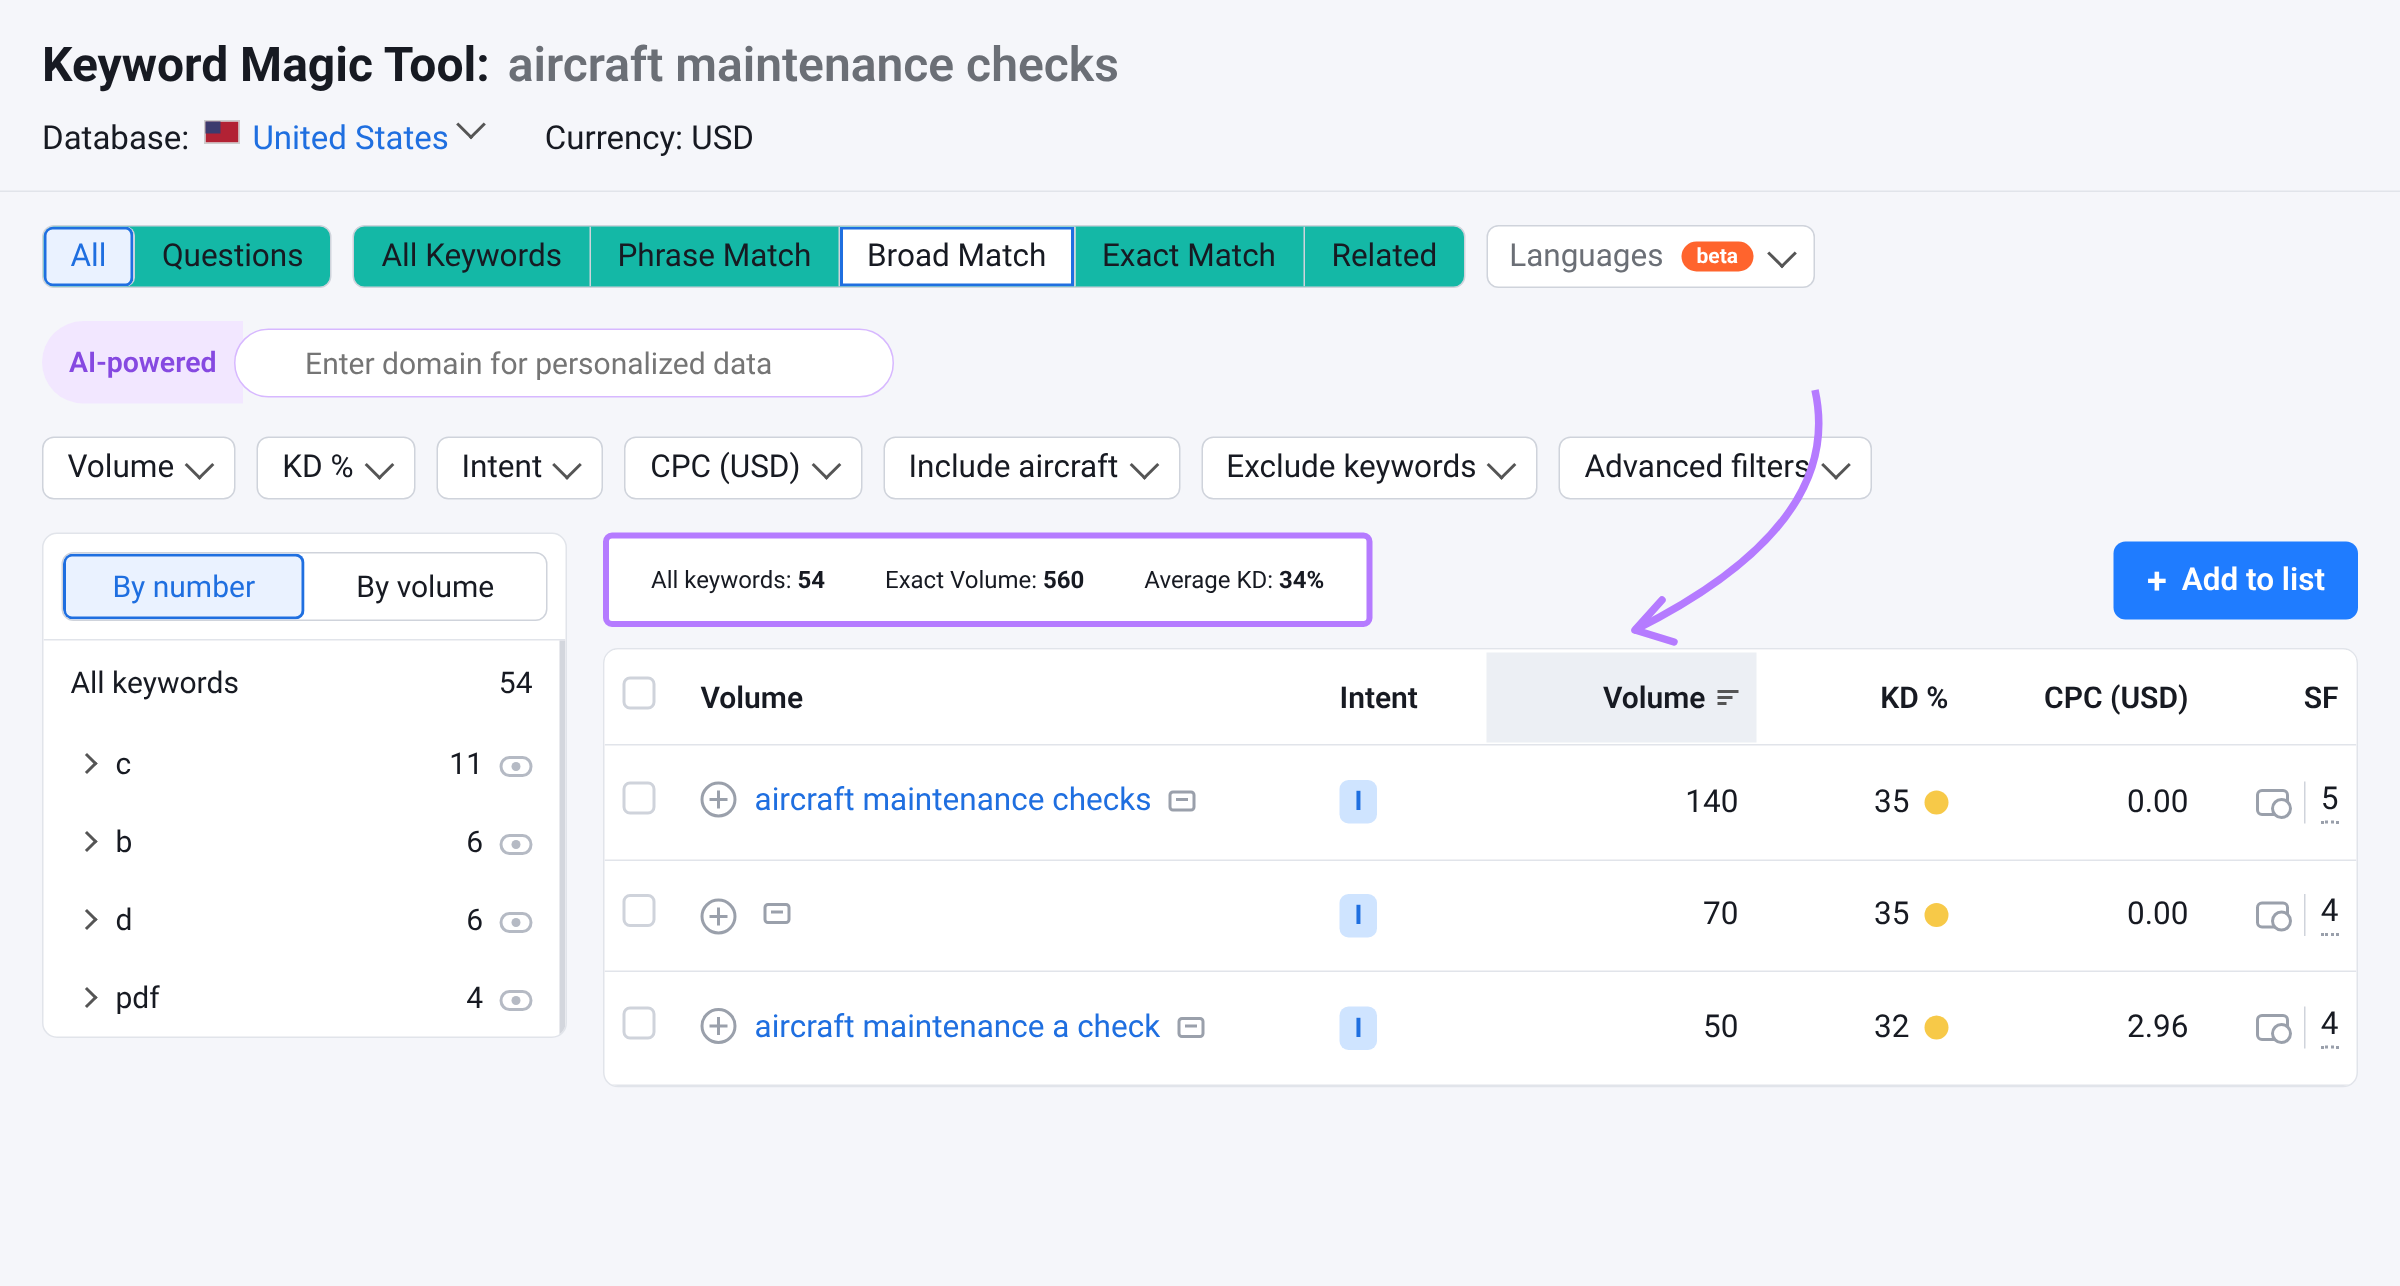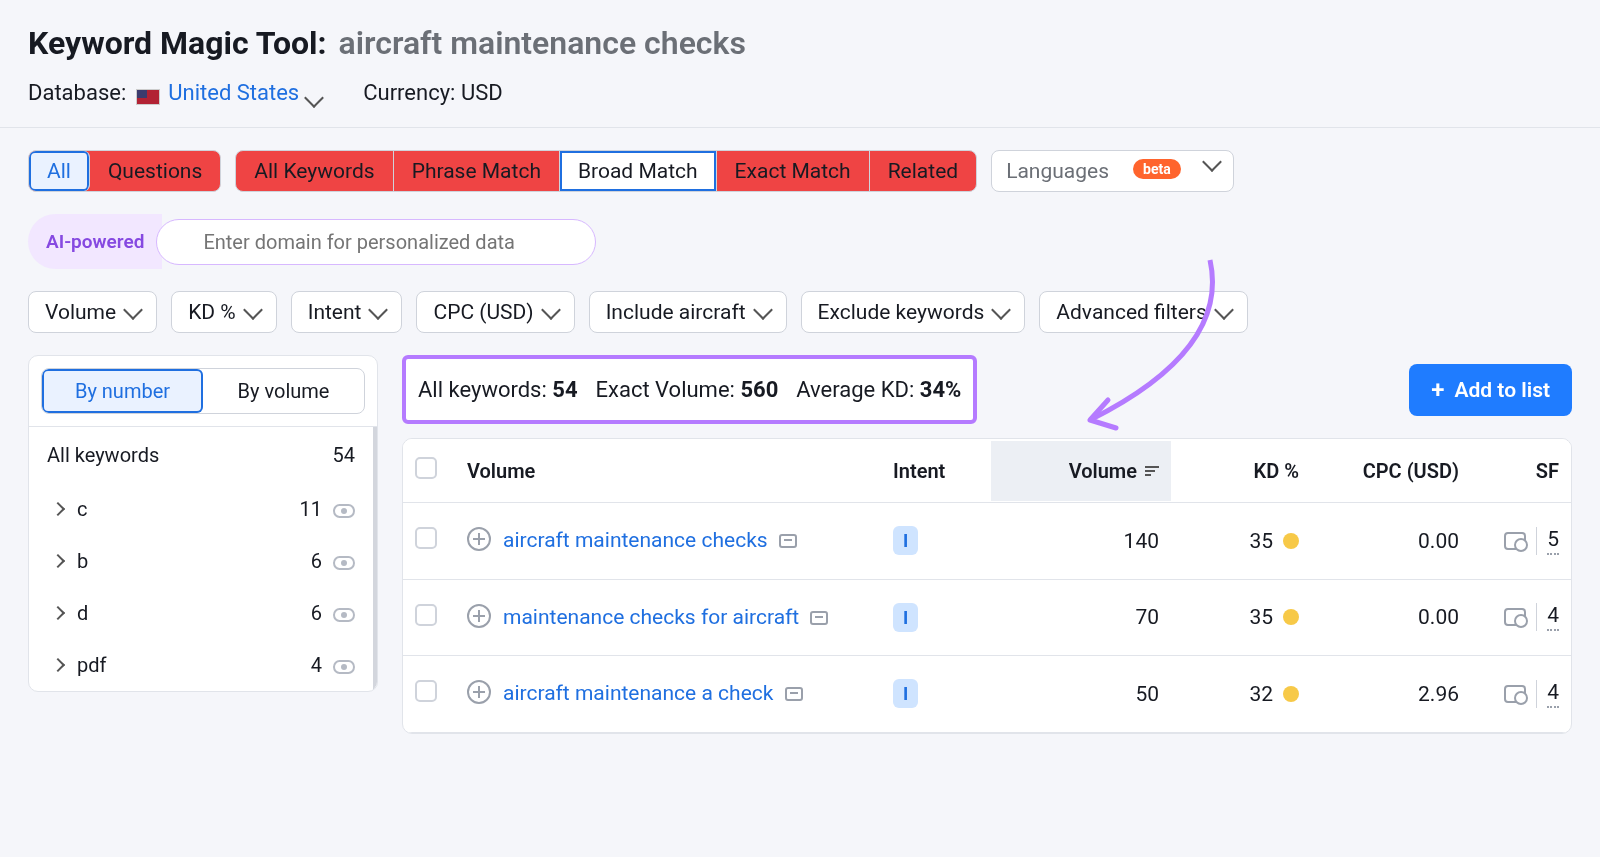--- a/index.html
+++ b/index.html
@@ -2,31 +2,31 @@
 <html><head>
 <meta charset="utf-8">
 <style>
 *{box-sizing:border-box;margin:0;padding:0;font-family:-apple-system,BlinkMacSystemFont,"Segoe UI",Roboto,Helvetica,Arial,sans-serif}
 body{background:#f5f6fa;color:#171a22;font-size:20px;width:1600px}
 .wrap{padding:24px 28px 0 28px}
 .title-line{display:flex;align-items:baseline;gap:12px;font-size:32px;font-weight:700;margin-bottom:18px}
 .title-line .query{font-weight:600;color:#6b6f76}
 .meta-line{display:flex;align-items:center;gap:42px;font-size:22px;color:#171a22;margin-bottom:22px}
 .db{display:flex;align-items:center;gap:10px}
-.db a{color:#1f6fe0;text-decoration:none;display:flex;align-items:flex-end;gap:8px}
+.db a{color:#1f6fe0;text-decoration:none;display:flex;align-items:flex-start;gap:8px}
 .flag{display:inline-block;width:24px;height:16px;background:linear-gradient(#b22234,#b22234);position:relative;border:1px solid #ccc}
 .flag::before{content:"";position:absolute;left:0;top:0;width:10px;height:8px;background:#3c3b6e}
 .hr{height:1px;background:#e1e4ea;margin:0 -28px 22px -28px}
 .row{display:flex;align-items:center;gap:14px;flex-wrap:wrap;margin-bottom:22px}
-.seg{display:inline-flex;border:1px solid #cfd3db;border-radius:8px;overflow:hidden;background:#ef4444}
+.seg{display:inline-flex;border:1px solid #cfd3db;border-radius:8px;overflow:hidden;background:#14b8a6}
 .seg .opt{padding:8px 18px;font-size:21px;cursor:pointer;border-right:1px solid #cfd3db}
 .seg .opt:last-child{border-right:none}
 .seg .opt.sel{background:#eaf2ff;color:#1f6fe0;box-shadow:inset 0 0 0 2px #1f6fe0;border-radius:6px}
 .seg .opt.sel2{background:#fff;color:#171a22;box-shadow:inset 0 0 0 2px #1f6fe0}
-.lang{display:inline-flex;align-items:flex-start;gap:24px;border:1px solid #cfd3db;border-radius:8px;background:#fff;padding:8px 14px;color:#6b6f76;font-size:21px;cursor:pointer}
+.lang{display:inline-flex;align-items:center;gap:12px;border:1px solid #cfd3db;border-radius:8px;background:#fff;padding:8px 14px;color:#6b6f76;font-size:21px;cursor:pointer}
 .badge-beta{background:#ff642d;color:#fff;font-size:14px;font-weight:700;padding:2px 10px;border-radius:999px}
 .chev{width:14px;height:14px;border-right:2px solid #555;border-bottom:2px solid #555;transform:rotate(45deg);margin-top:-4px}
 .chev-sm{width:10px;height:10px;border-right:2px solid #555;border-bottom:2px solid #555;transform:rotate(-45deg);display:inline-block}
 .ai-row{display:flex;align-items:center;gap:0;margin-bottom:22px}
 .ai-tag{background:#f2e7ff;color:#8649e1;font-size:19px;font-weight:600;padding:16px 18px;border-radius:999px 0 0 999px}
 .ai-input{border:1.5px solid #d7b8ff;border-radius:999px;padding:10px 22px 10px 46px;font-size:20px;color:#6b6f76;background:#fff;width:440px;position:relative;margin-left:-6px}
 .ai-star{position:absolute;left:14px;top:50%;transform:translateY(-50%);color:#a855f7;font-size:22px}
 .ai-wrap{position:relative}
 .fbtn{display:inline-flex;align-items:center;gap:10px;border:1px solid #cfd3db;border-radius:8px;background:#fff;padding:8px 16px;font-size:21px;cursor:pointer}
 .content{display:flex;gap:24px;align-items:flex-start}
@@ -37,21 +37,21 @@
 .side-seg .opt.sel{background:#eaf2ff;color:#1f6fe0;box-shadow:inset 0 0 0 2px #1f6fe0;border-radius:6px}
 .side-row{display:flex;align-items:center;justify-content:space-between;padding:16px 18px;font-size:20px}
 .side-row.head{font-weight:400}
 .side-sub{padding-left:14px}
 .side-sub .side-row{padding:14px 18px 14px 10px}
 .eye{width:22px;height:14px;border:2px solid #b5bac4;border-radius:60%/100%;position:relative;display:inline-block;margin-left:6px;vertical-align:middle}
 .eye::after{content:"";position:absolute;left:50%;top:50%;width:6px;height:6px;background:#b5bac4;border-radius:50%;transform:translate(-50%,-50%)}
 .side-scroll{max-height:420px;overflow:auto;border-right:4px solid #d3d6dd}
 .main{flex:1;min-width:0}
 .summary-bar{display:flex;align-items:center;justify-content:space-between;margin-bottom:14px}
-.summary-box{border:4px solid #b57bff;border-radius:6px;background:#fff;padding:18px 12px;display:flex;gap:18px;font-size:22px;position:relative}
+.summary-box{border:4px solid #b57bff;border-radius:6px;background:#fff;padding:18px 28px;display:flex;gap:40px;font-size:16px;position:relative}
 .summary-box b{font-weight:700}
 .add-btn{background:#1f7cff;color:#fff;border:none;border-radius:8px;padding:14px 22px;font-size:21px;font-weight:600;display:inline-flex;align-items:center;gap:10px;cursor:pointer}
 .plus{font-size:24px;line-height:0}
 .table{width:100%;background:#fff;border:1px solid #e1e4ea;border-radius:10px;overflow:hidden}
 .thead,.trow{display:grid;grid-template-columns:52px 1fr 110px 180px 140px 160px 100px;align-items:center}
 .thead{background:#fff;font-size:20px;font-weight:600;color:#171a22;border-bottom:1px solid #e1e4ea}
 .thead .cell{padding:18px 12px}
 .thead .vol{background:#eceff4;display:flex;align-items:center;justify-content:flex-end;gap:8px}
 .sort-ic{display:inline-flex;flex-direction:column;gap:2px}
 .sort-ic span{display:block;width:14px;height:2px;background:#555}
@@ -262,21 +262,21 @@
                   <span class="sf-div"></span>
                   <span class="sf-num">5</span>
                 </div>
               </div>
             </div>
             <div class="trow">
               <div class="cell"><span class="cb"></span></div>
               <div class="cell kcell">
                 <div class="kw-cell">
                   <span class="add-ic"></span>
-                  <span><a href="#" class="kw-link">maintenance checks for aircraft</a> <span class="serp-ic"></span></span>
+                  <span> <span class="serp-ic"></span></span>
                 </div>
               </div>
               <div class="cell"><span class="intent-pill">I</span></div>
               <div class="cell right">70</div>
               <div class="cell right">
                 <div class="kd-wrap">
                   <span>35</span>
                   <span class="kd-dot"></span>
                 </div>
               </div>

